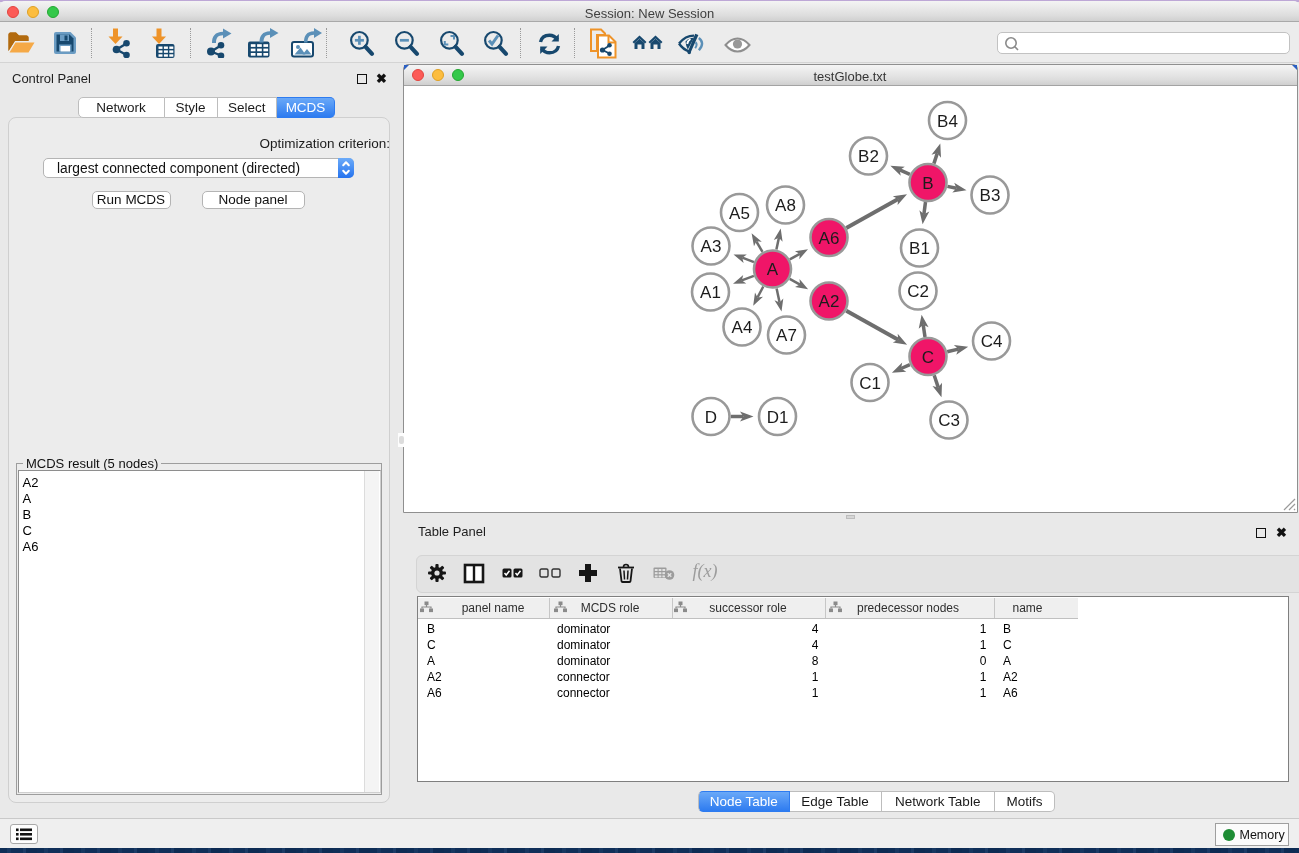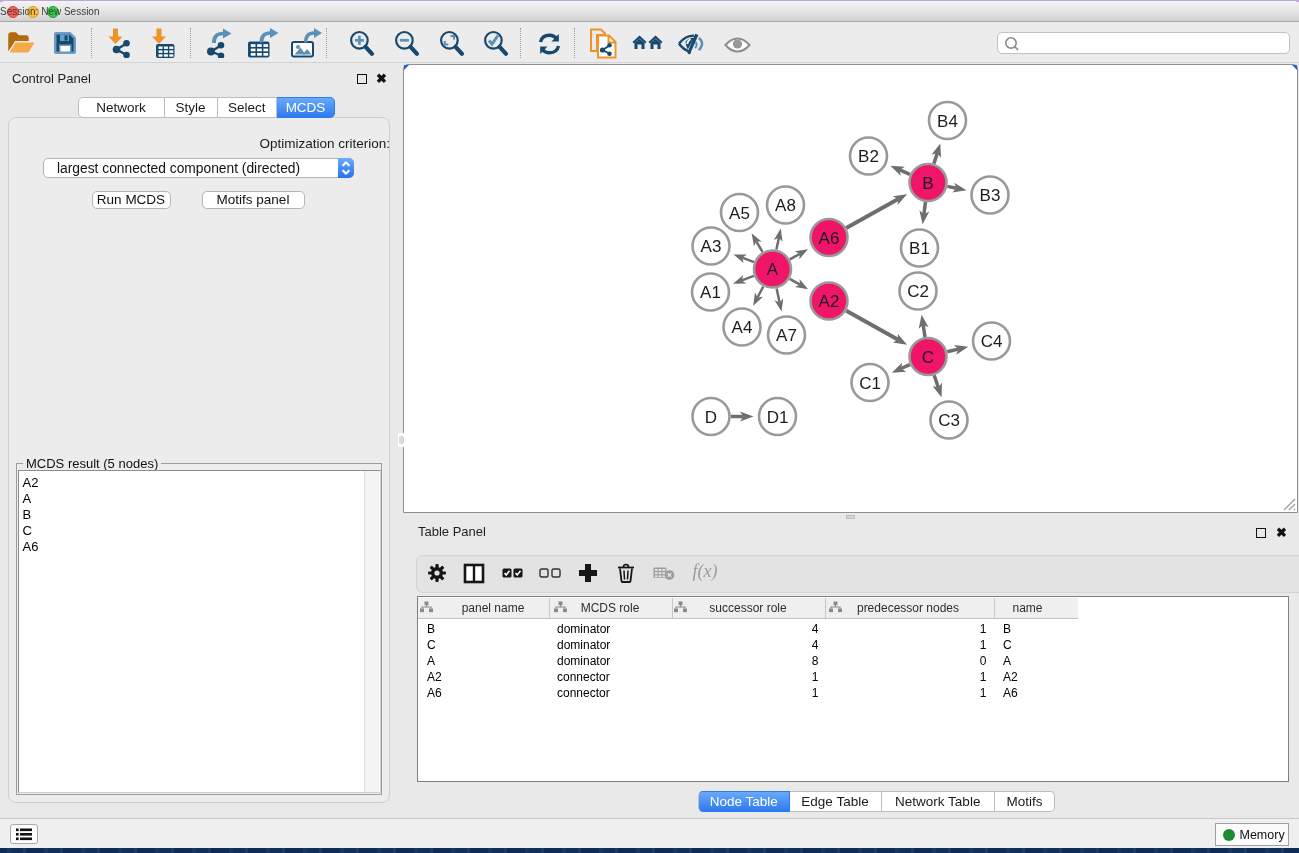--- a/index.html
+++ b/index.html
@@ -3,21 +3,21 @@
 <style>
 *{margin:0;padding:0;box-sizing:border-box}
 html,body{width:1299px;height:853px;overflow:hidden}
 body{font-family:"Liberation Sans",sans-serif;background:#e9e9e9;position:relative}
 .abs{position:absolute}
 
 #deskTop{position:absolute;left:0;top:0;width:1299px;height:2px;background:#bda7d6}
 #titlebar{position:absolute;left:0;top:1px;width:1299px;height:21px;
   background:linear-gradient(#f4f4f4,#dedede 70%,#d0d0d0);border-bottom:1px solid #a9a9a9;
   border-radius:5px 5px 0 0}
-#titlebar .t{position:absolute;left:0;right:0;top:5px;font-size:10px;color:#404040}
+#titlebar .t{position:absolute;left:0;right:0;top:5px;text-align:center;font-size:13px;color:#404040}
 .tl{position:absolute;top:5px;width:12px;height:12px;border-radius:50%}
 #titlebar .r{left:7px;background:#fc5b57;border:1px solid #e2443f}
 #titlebar .y{left:27px;background:#fcbd3f;border:1px solid #dfa023}
 #titlebar .g{left:47px;background:#34c84a;border:1px solid #24a732}
 #toolbar{position:absolute;left:0;top:22px;width:1299px;height:41px;background:#ececec;border-bottom:1px solid #d4d4d4}
 .sep{position:absolute;top:6px;height:30px;width:0;border-left:1px dotted #9a9a9a}
 #searchbox{position:absolute;left:997px;top:10px;width:293px;height:22px;background:#fff;
   border:1px solid #c2c2c2;border-radius:5px}
 
 #cpTitle{position:absolute;left:12px;top:71px;font-size:13px;color:#1f1f1f}
@@ -250,26 +250,32 @@
 <div id="combo">
     <span class="txt">largest connected component (directed)</span>
   <div class="step"><svg width="16" height="20">
         <g stroke="#fff" stroke-width="2" fill="none" stroke-linecap="round" stroke-linejoin="round">
           <path d="M5.2 7.2 L8 4.2 L10.8 7.2"></path>
           <path d="M5.2 12.8 L8 15.8 L10.8 12.8"></path>
         </g>
       </svg></div>
 </div>
 <div class="btn" style="left:91.5px;top:190.5px;width:79px">Run MCDS</div>
-<div class="btn" style="left:201.5px;top:190.5px;width:103px">Motifs panel</div>
+<div class="btn" style="left:201.5px;top:190.5px;width:103px">Node panel</div>
 <div id="fieldset"></div>
 <div id="fsLegend">MCDS result (5 nodes)</div>
 <div id="mcdsList">A2<br>A<br>B<br>C<br>A6<div id="mcdsScroll"></div></div>
 
 <div id="netwin">
+  <div id="netTb">
+    <div class="tl r"></div>
+      <div class="tl y"></div>
+      <div class="tl g"></div>
+    <div class="t">testGlobe.txt</div>
+  </div>
   <div class="bluecorner" style="left:0;top:0;border-width:5px 5px 0 0;border-color:#2b60c3 transparent transparent transparent"></div>
   <div class="bluecorner" style="right:0;top:0;border-width:0 5px 5px 0;border-color:transparent #2b60c3 transparent transparent"></div>
   <svg width="16" height="16" style="position:absolute;right:1px;bottom:1px">
       <g stroke="#9a9a9a" stroke-width="1.2">
         <line x1="15" y1="4" x2="4" y2="15"></line>
         <line x1="15" y1="9" x2="9" y2="15"></line>
         <line x1="15" y1="14" x2="14" y2="15"></line>
       </g>
     </svg>
 </div>

